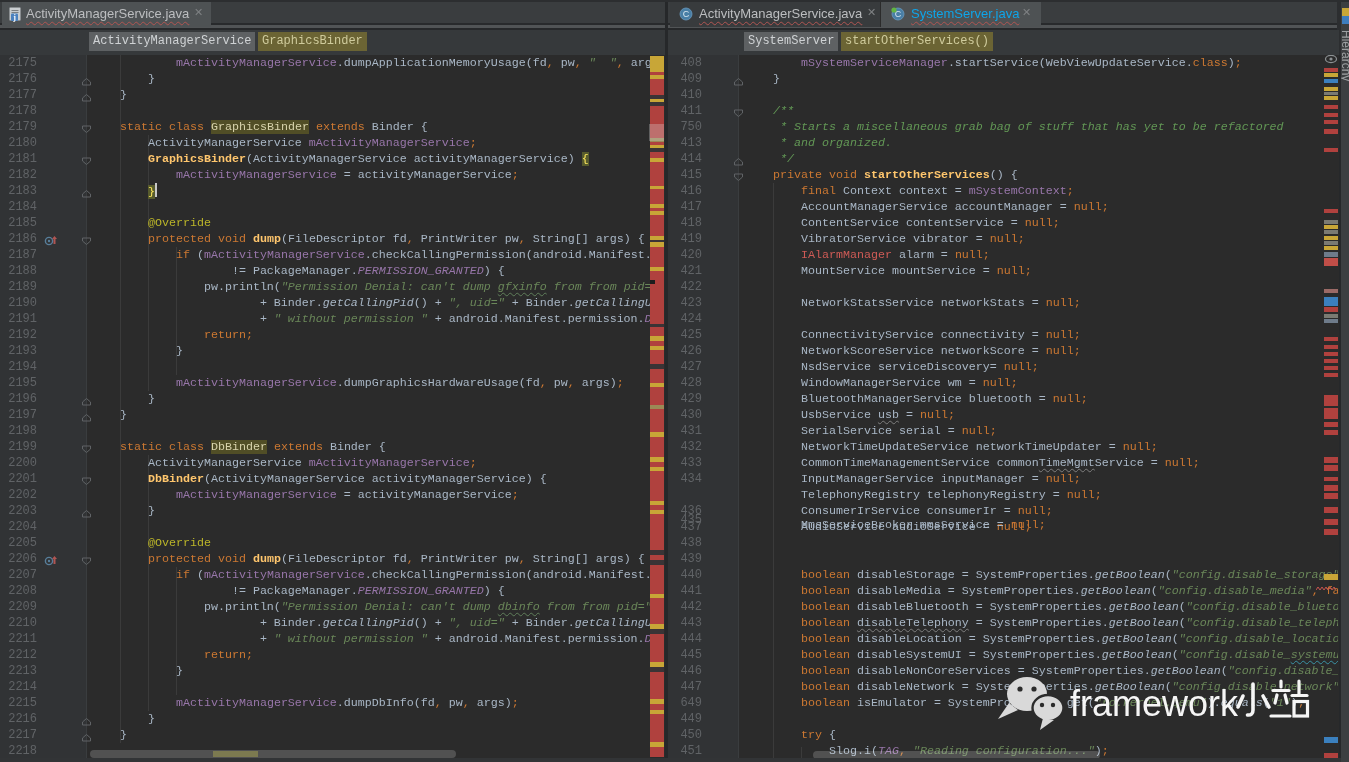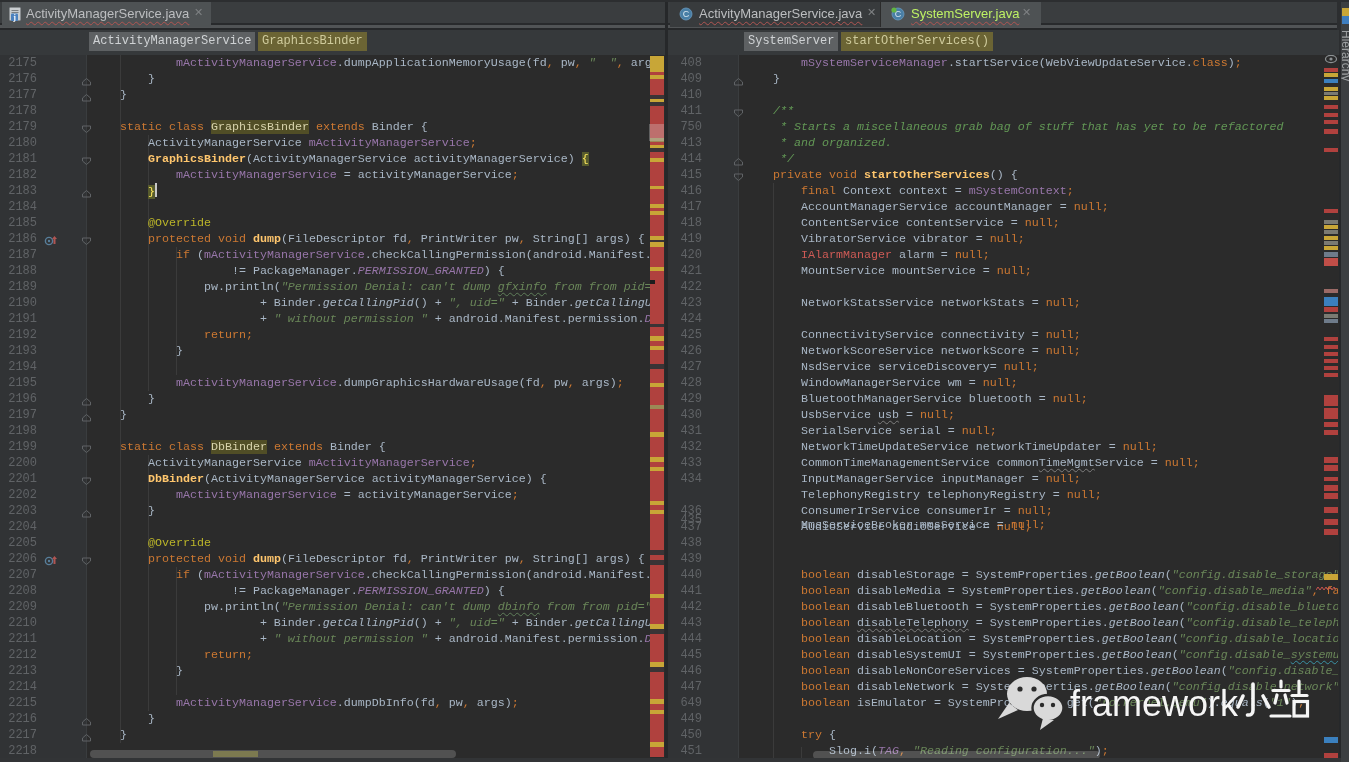--- a/index.html
+++ b/index.html
@@ -417,21 +417,21 @@
         <text x="7" y="10.4" font-family="Liberation Sans" font-size="9" fill="#D7E5EF" text-anchor="middle">C</text>
       </svg></div>
 <div class="abs tabtext" style="left:699px;top:6px">ActivityManagerService.java</div>
 <div class="abs x" style="left:867px;top:6px">✕</div>
 <div class="abs" style="left:881px;top:2px;width:160px;height:25px;background:#4E5254"></div>
 <div class="abs" style="left:891px;top:7px"><svg width="14" height="14" viewBox="0 0 14 14">
         <circle cx="7" cy="7" r="6" fill="#497FA6" stroke="#6A9BC0" stroke-width="0.8"></circle>
         <text x="7" y="10.4" font-family="Liberation Sans" font-size="9" fill="#D7E5EF" text-anchor="middle">C</text>
         <circle cx="3" cy="3" r="2.6" fill="#62B543"></circle>
       </svg></div>
-<div class="abs tabtext" style="left:911px;top:6px;color:#bef264">SystemServer.java</div>
+<div class="abs tabtext" style="left:911px;top:6px;color:#0ea5e9">SystemServer.java</div>
 <div class="abs x" style="left:1022px;top:6px">✕</div>
 <div class="abs" style="left:1337px;top:0;width:4px;height:55px;background:#2C2E30"></div>
 <div class="abs" style="left:668px;top:29.5px;width:671px;height:25.5px;background:#36393B"></div>
 <div class="crumb" style="left:744px;background:#5E6163;color:#CFD2D4">SystemServer</div>
 <div class="crumb" style="left:841px;background:#6B6434;color:#CFCB9C">startOtherServices()</div>
 <div class="abs" style="left:0;top:758px;width:1341px;height:4px;background:#323436"></div>
 <svg class="abs" style="left:985px;top:665px" width="340" height="75" viewBox="0 0 340 75">
 <g>
 <ellipse cx="42" cy="29" rx="20" ry="17" fill="#D9D9D9"></ellipse>
 <path d="M24 38 L13 54 L33 45 Z" fill="#D9D9D9"></path>

